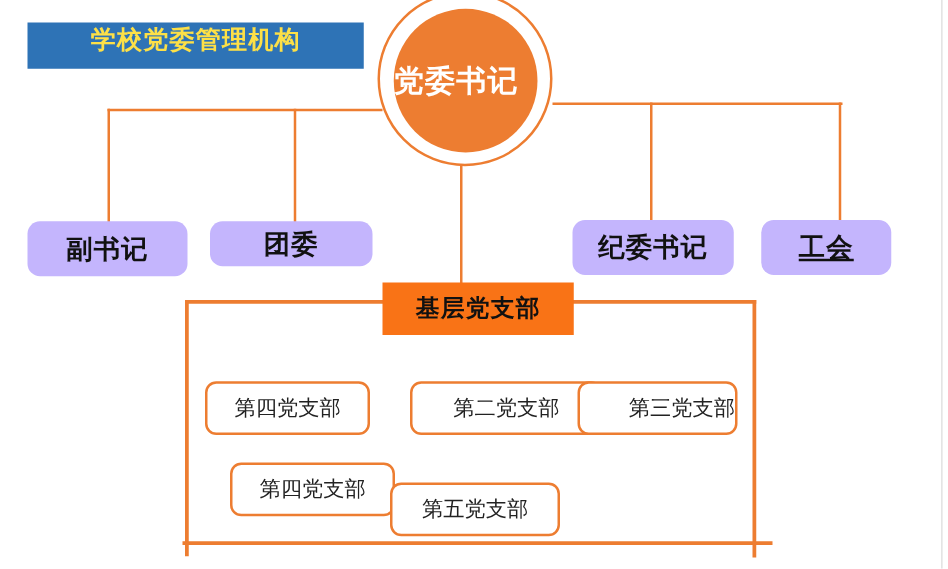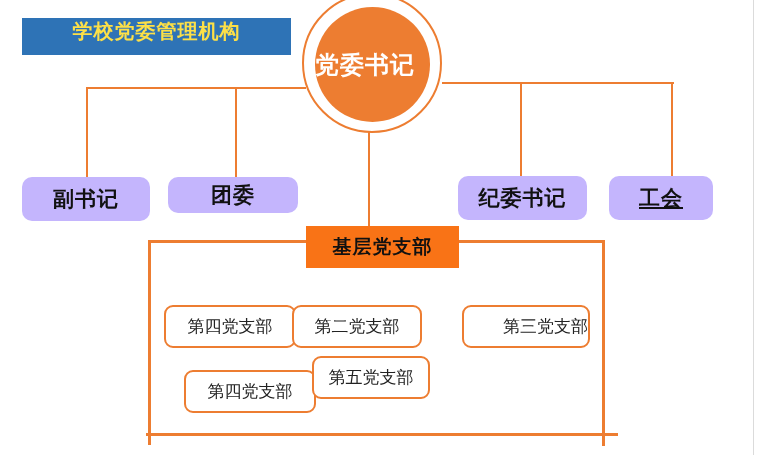--- a/index.html
+++ b/index.html
@@ -33,24 +33,24 @@
   .branch-header { position: absolute; left: 306px; top: 226px; width: 153px; height: 42px;
                    background: #f97316; border-radius: 0; color: #111; font-weight: bold;
                    font-size: 19px; letter-spacing: 1px; display: flex; align-items: center;
                    justify-content: center; z-index: 4; }
 
   .branch { position: absolute; width: 130px; height: 43px; background: #fff;
             border: 2px solid #ED7D31; border-radius: 9px; box-sizing: border-box;
             color: #222; font-size: 17px; display: flex; align-items: center;
             justify-content: center; z-index: 3; }
   .b1 { left: 164px; top: 305px; width: 132px; }
-  .b2 { left: 292px; top: 305px; width: 130px; }
+  .b2 { left: 328px; top: 305px; width: 154px; }
   .b3 { left: 462px; top: 305px; width: 128px; justify-content: flex-end; }
   .b4 { left: 164px; top: 370px; width: 132px; margin-left: 20px; }
-  .b5 { left: 312px; top: 356px; width: 118px; }
+  .b5 { left: 312px; top: 386px; width: 136px; }
   .b6 { left: 462px; top: 370px; width: 128px; }
 
   .edge-line { position: absolute; left: 753px; top: 0; width: 1px; height: 455px;
                background: #DBDBDB; z-index: 0; }
 </style>
 </head>
 <body>
 
 <div id="stage">
 

